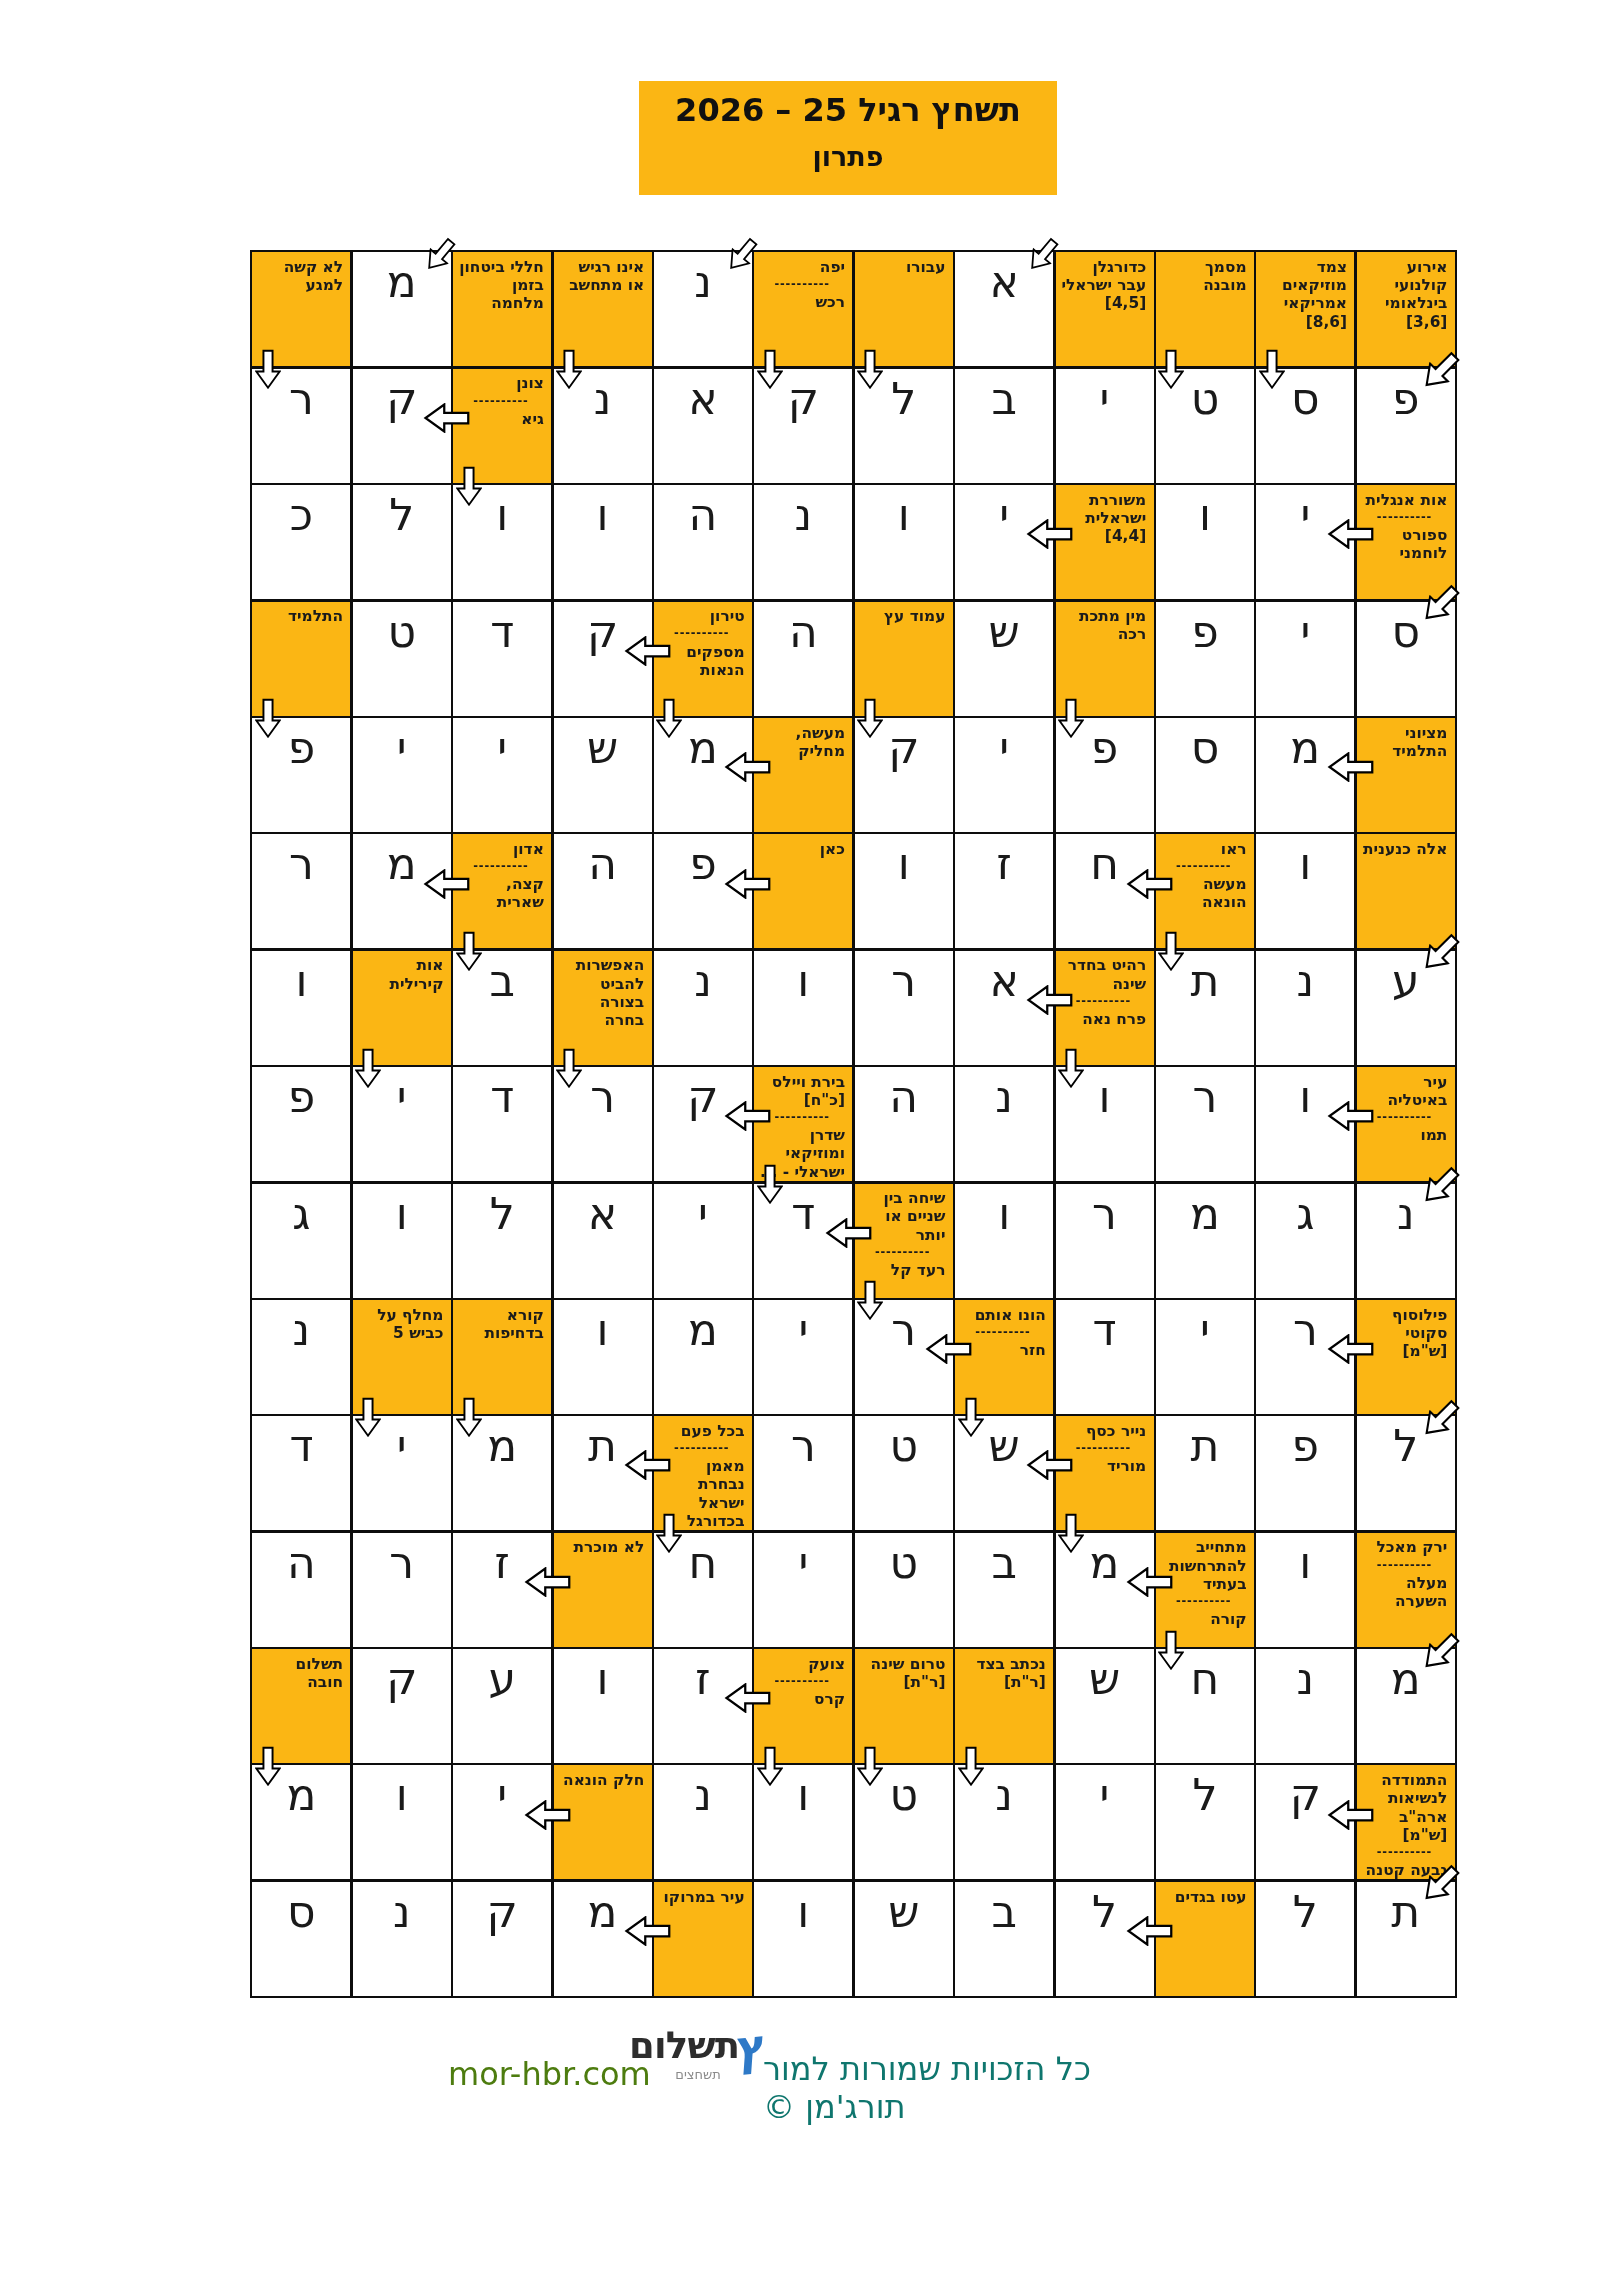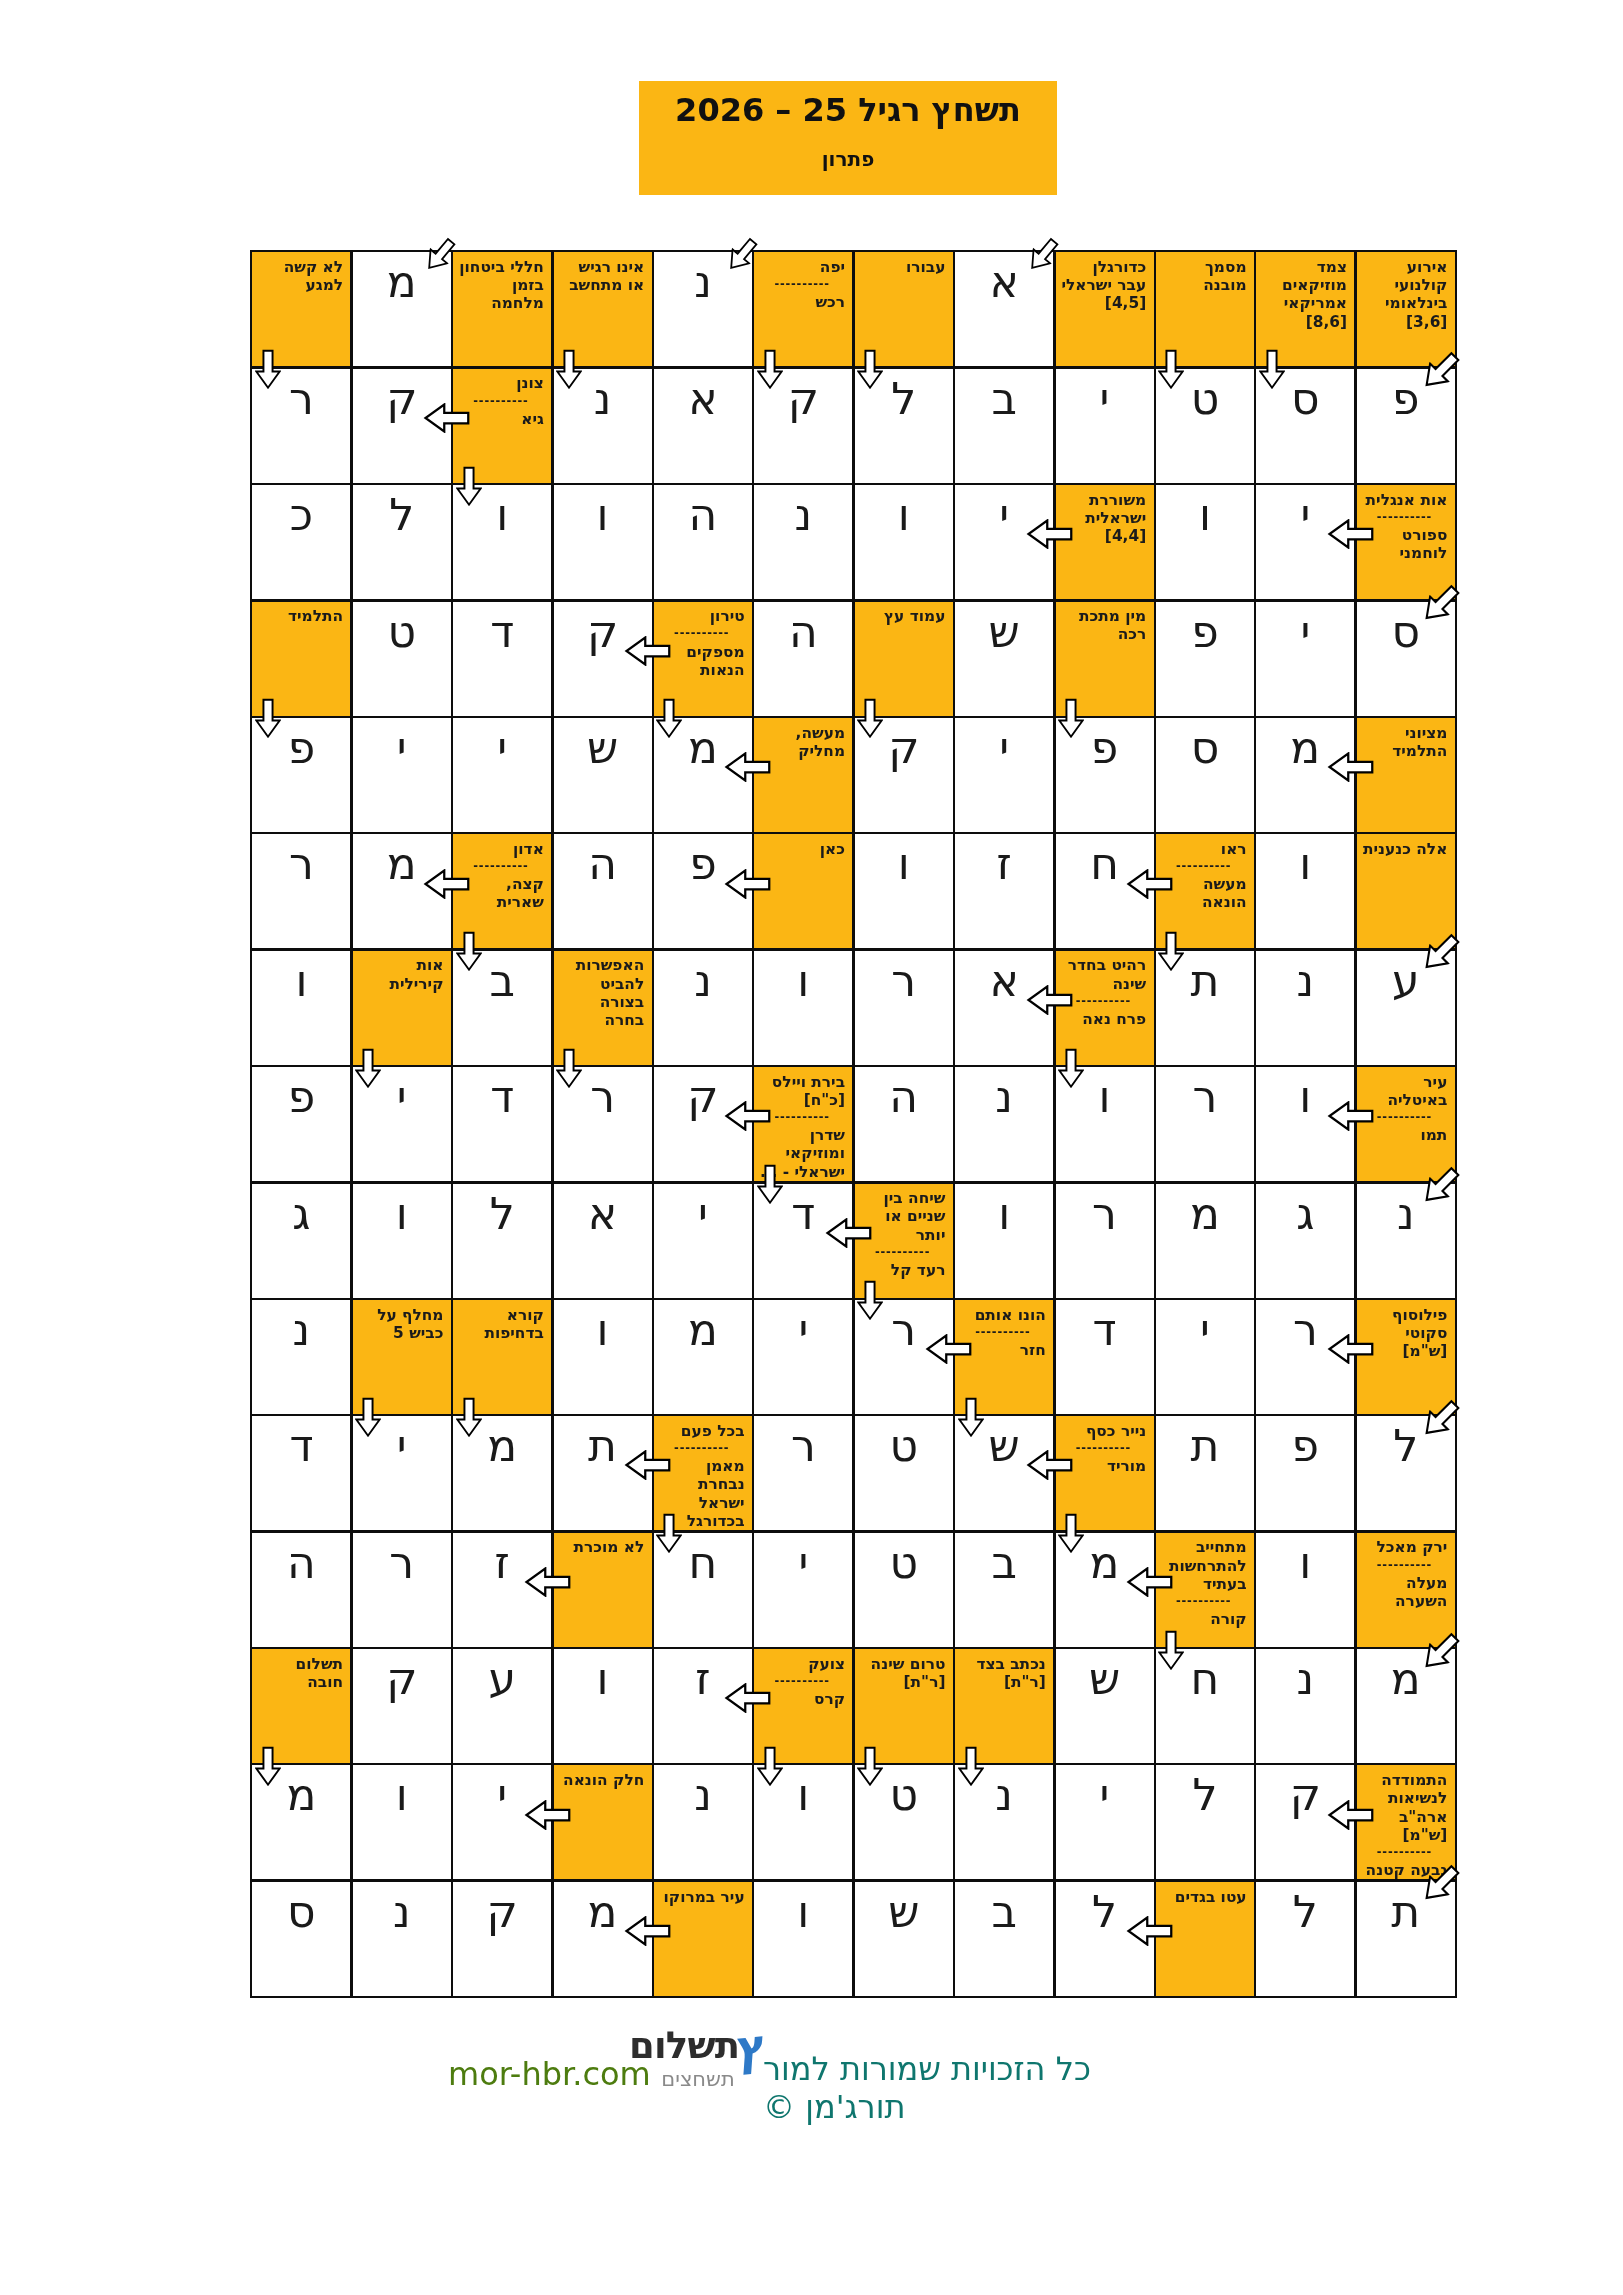--- a/index.html
+++ b/index.html
@@ -6,21 +6,21 @@
   body{
     width:1623px;height:2295px;position:relative;background:#ffffff;
     font-family:"DejaVu Sans",sans-serif;color:#111;
   }
   
   .banner{
     position:absolute;left:639px;top:81px;width:418px;height:114px;
     background:var(--yellow);text-align:center;direction:rtl;
   }
   .banner .l1{font-size:32px;font-weight:bold;padding-top:9.7px;color:#111;}
-  .banner .l2{font-size:20px;font-weight:bold;margin-top:18px;color:#111;}
+  .banner .l2{font-size:27px;font-weight:bold;margin-top:12px;color:#111;}
   
   .grid{
     position:absolute;left:250px;top:250px;
     display:grid;direction:rtl;
     grid-template-columns:repeat(12,98px);
     grid-auto-rows:114px;
     gap:2.4px;background:#0d0d0d;padding:2.4px;
   }
   .cell{position:relative;background:#fff;}
   .cell.clue{background:var(--yellow);padding:5.7px 7.3px 0 4.9px;text-align:right;direction:rtl;}
@@ -41,21 +41,21 @@
   
   .copyright{
     position:absolute;left:763px;top:2050px;width:422px;
     font-size:32px;text-align:left;direction:rtl;color:#0f766e;
   }
   .logo{position:absolute;left:617px;top:2023px;width:162px;text-align:center;direction:rtl;}
   .logo-row{line-height:1;}
   .logo-mark{display:inline-block;color:var(--blue);font-weight:bold;font-size:47px;
              transform:skewX(-10deg) rotate(-6deg);margin-left:-3.2px;vertical-align:-4.9px;}
   .logo-text{font-size:37px;font-weight:bold;color:#2d2d2d;letter-spacing:-0.8px;}
-  .logo-sub{font-size:21px;color:#8a8a8a;margin-top:-3.2px;text-align:center;}
+  .logo-sub{font-size:13px;color:#8a8a8a;margin-top:-3.2px;text-align:center;}
   .url{position:absolute;left:448px;top:2055px;font-size:32px;color:#4d7c0f;}
 </style>
 </head>
 <body>
 
 <div class="banner">
   <div class="l1">תשחץ רגיל 25 – 2026</div>
   <div class="l2">פתרון</div>
 </div>
 

